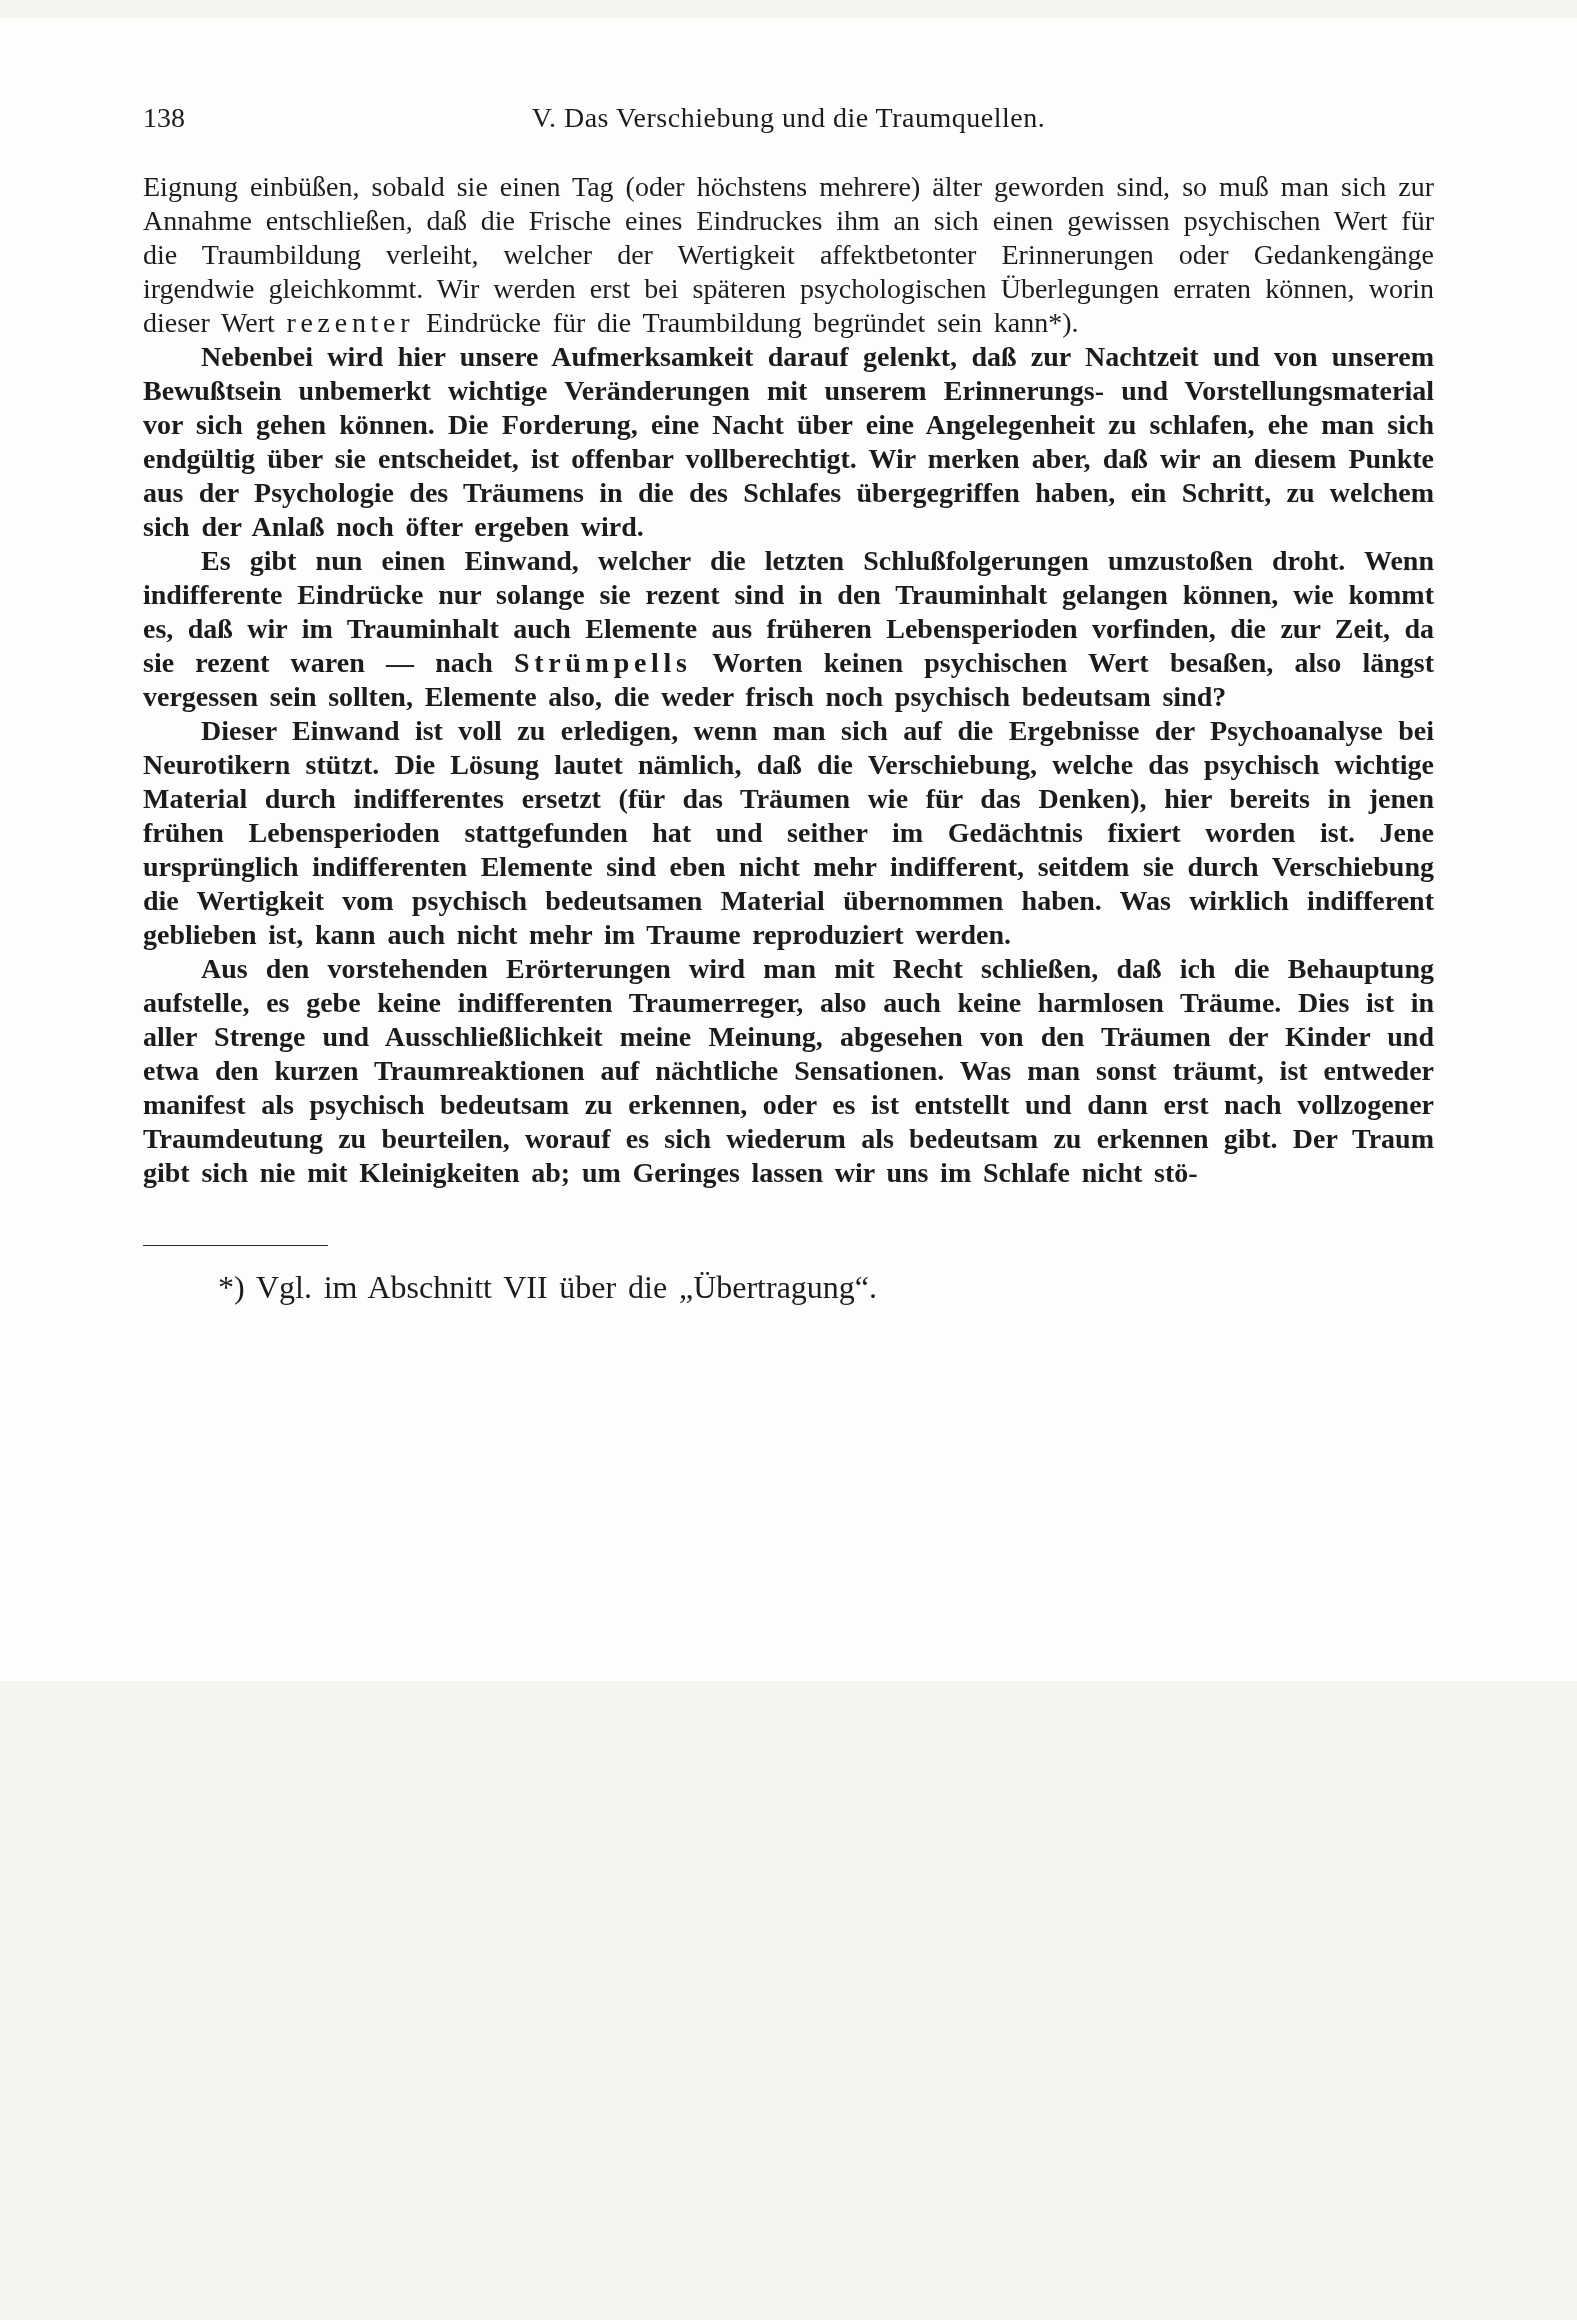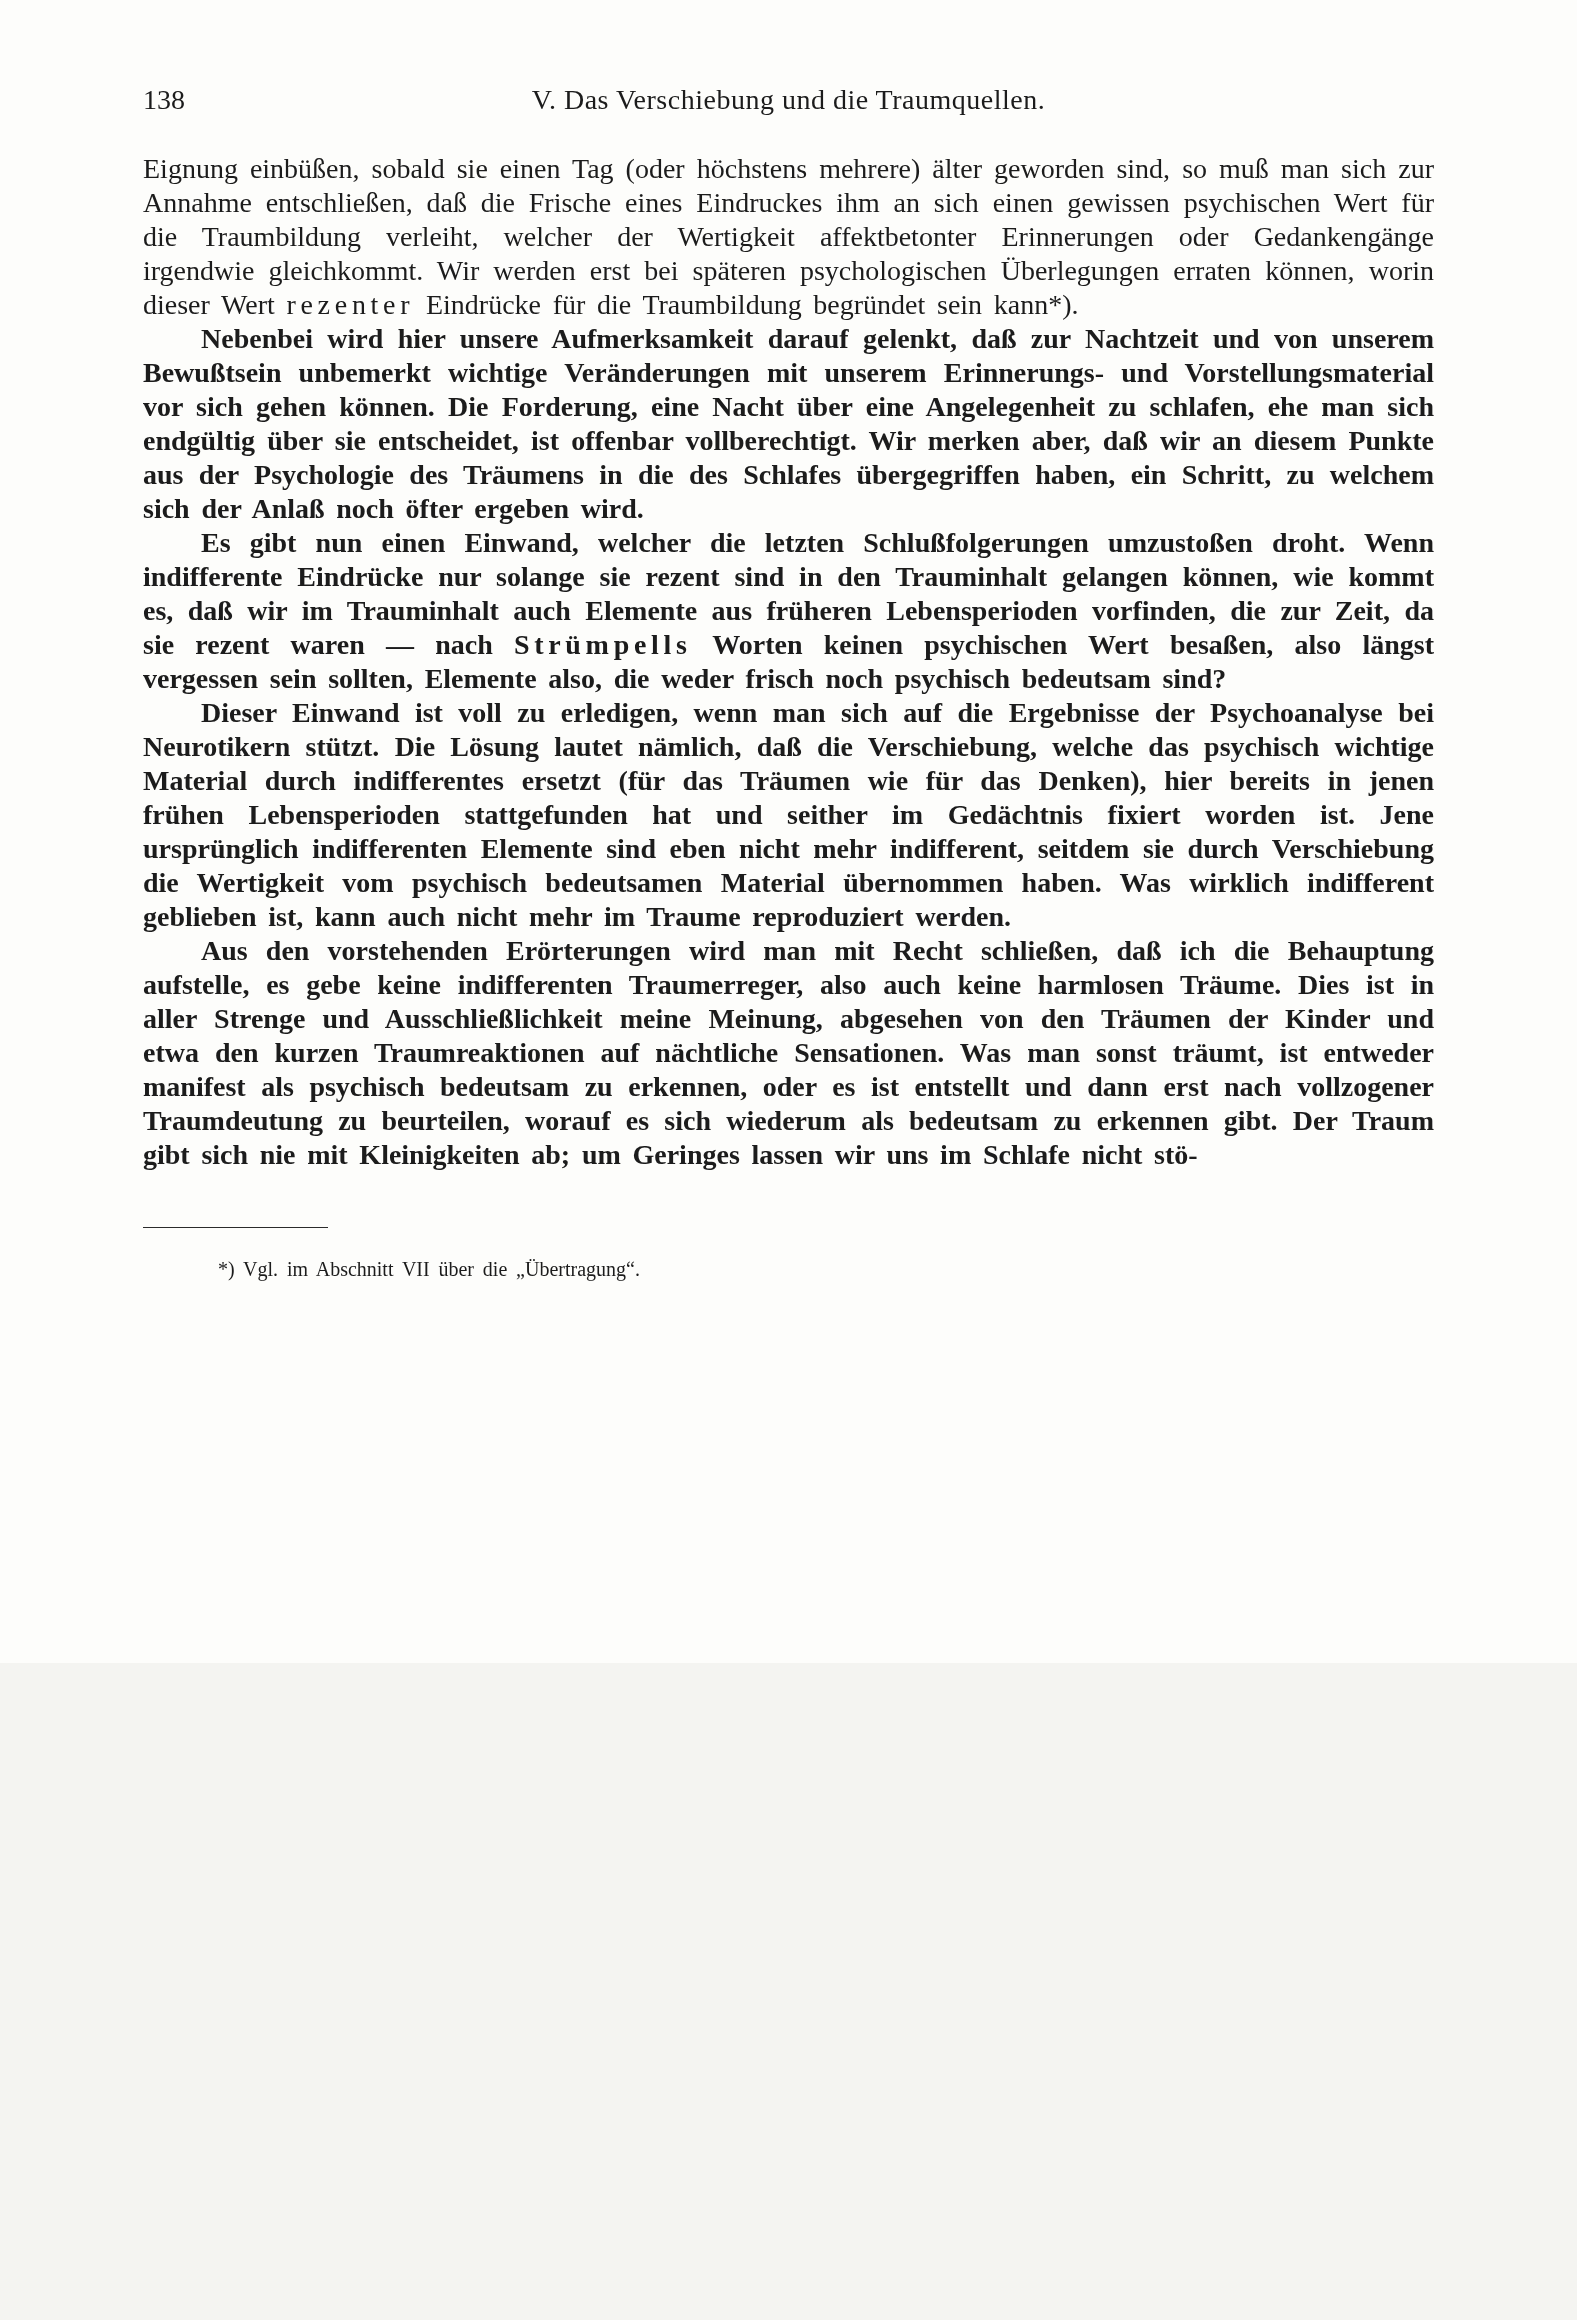--- a/index.html
+++ b/index.html
@@ -4,21 +4,21 @@
 <style>
   html, body {
     margin: 0;
     padding: 0;
     background: #f4f4f1;
   }
   .page {
     position: relative;
     width: 1577px;
     height: 1663px;
-    margin: 0 auto;
+    margin: 18px auto;
     background: #fdfdfb;
     color: #1c1c1c;
     font-family: "Liberation Serif", "DejaVu Serif", serif;
     box-sizing: border-box;
     padding: 81px 143px 0 143px;
     overflow: hidden;
   }
   .running-head {
     position: relative;
     height: 41px;
@@ -58,21 +58,21 @@
   }
   .footnote-rule {
     width: 185px;
     height: 0;
     border-top: 1.9px solid #2b2b2b;
     margin-bottom: 24.5px;
   }
   .footnote {
     margin: 0;
     padding-left: 75px;
-    font-size: 20px;
+    font-size: 32px;
     line-height: 32px;
     word-spacing: 3.8px;
   }
 </style>
 </head>
 <body>
 
 <div class="page">
 
   <header class="running-head">

